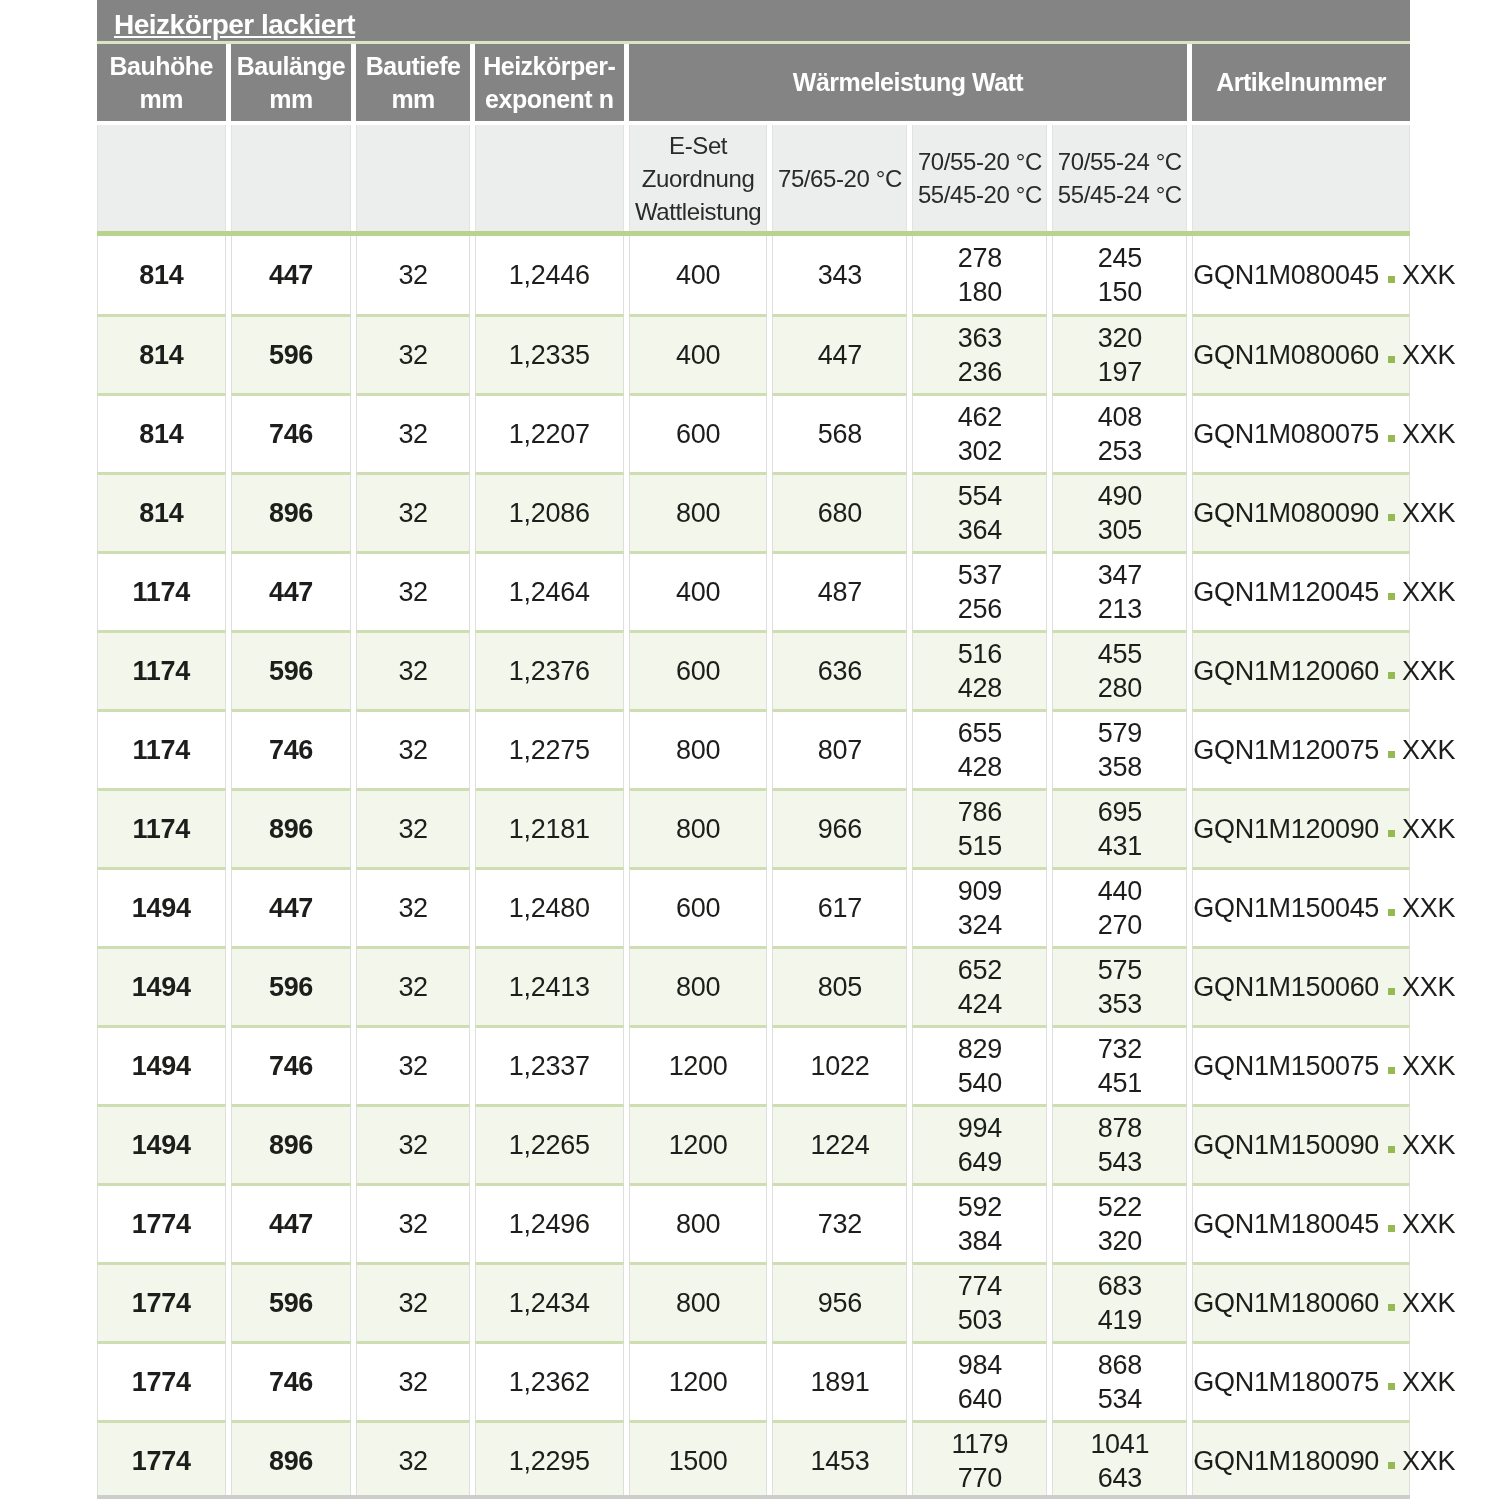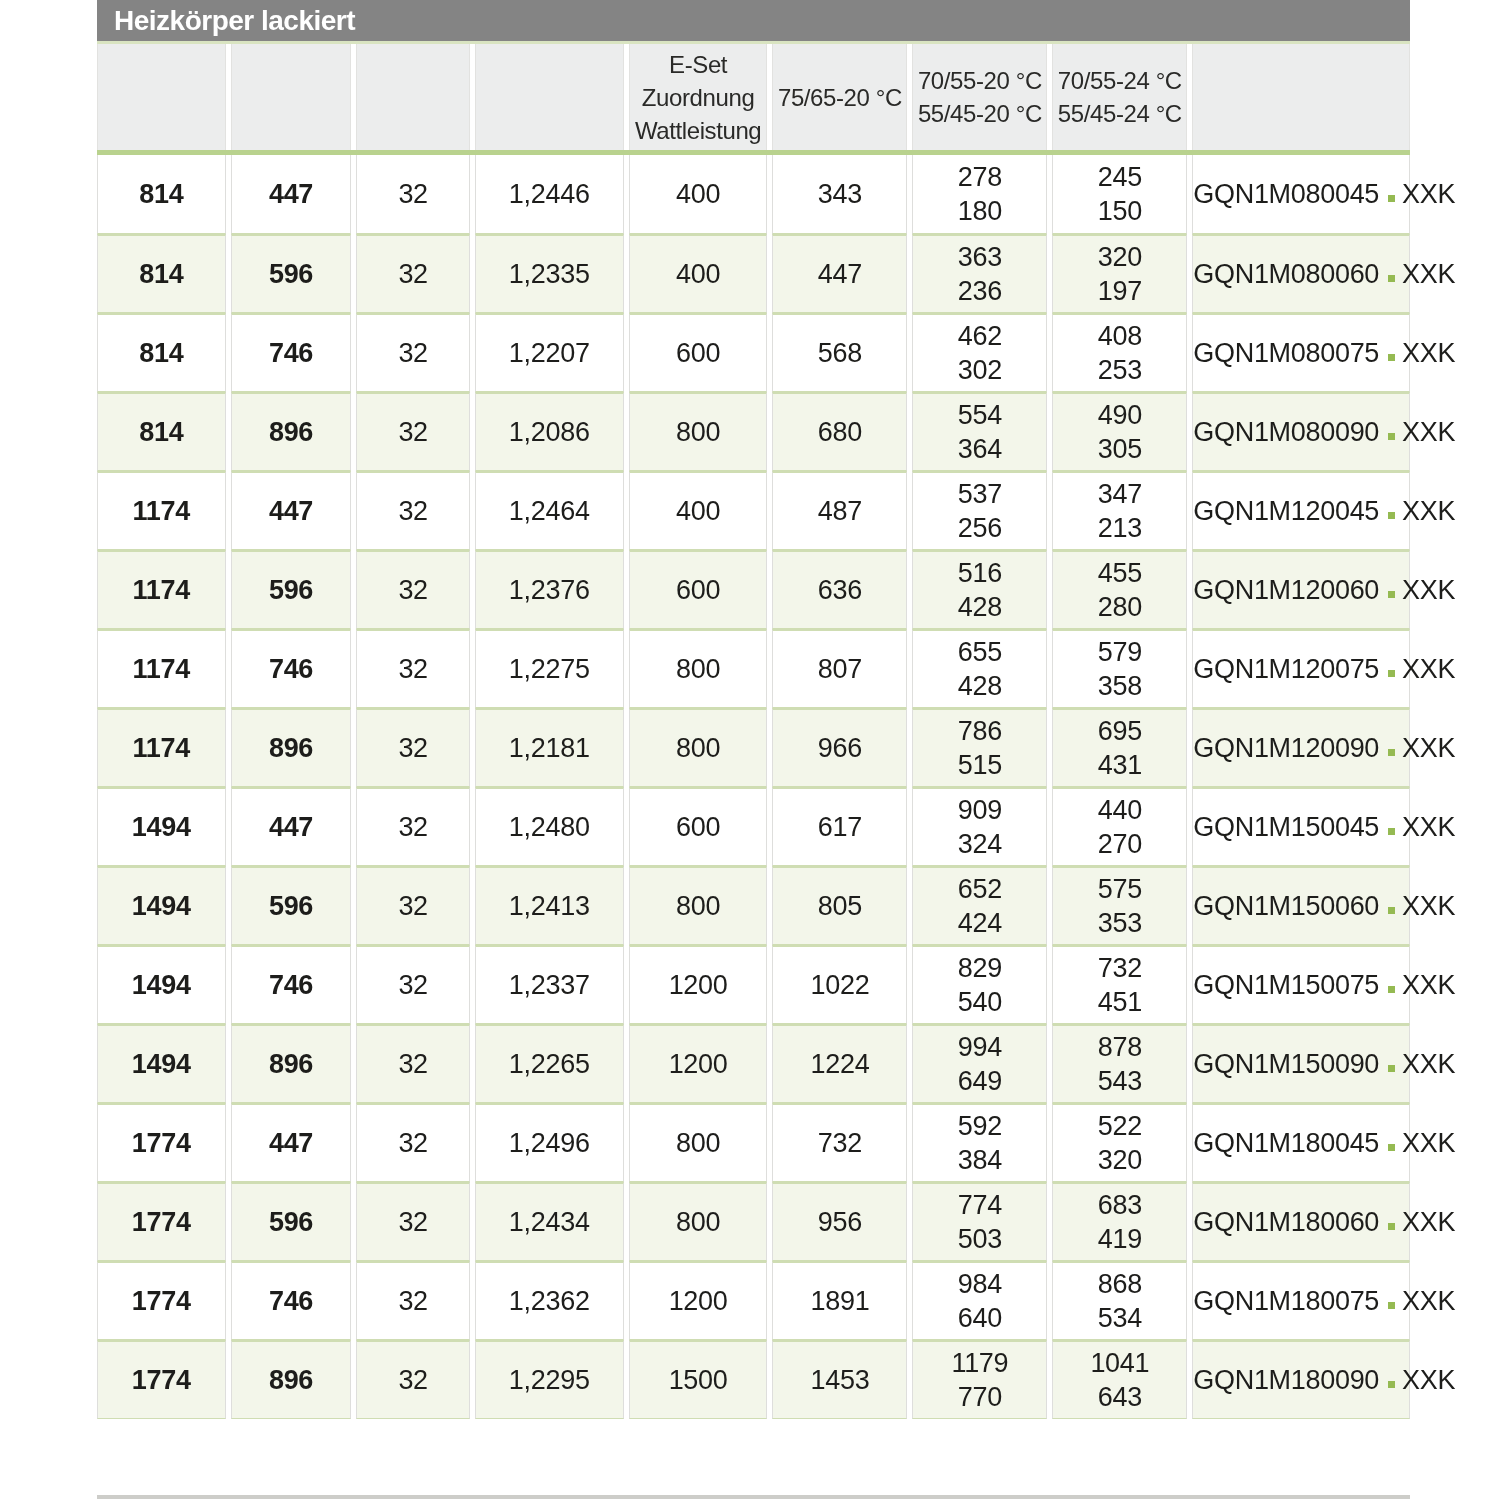--- a/index.html
+++ b/index.html
@@ -8,21 +8,21 @@
     font-family:"Liberation Sans", sans-serif;
     color:#1d1d1b;
     letter-spacing:-0.3px;
   }
   .page{position:relative;width:1499px;height:1499px;overflow:hidden;background:#ffffff;}
   .twrap{position:absolute;left:97px;top:0;width:1313px;}
 
   .title-bar{
     height:41px;background:#848484;color:#ffffff;
     font-size:28px;font-weight:bold;letter-spacing:-0.5px;
-    display:flex;align-items:center;padding-left:17px;box-sizing:border-box;
+    display:flex;align-items:flex-end;padding-left:17px;box-sizing:border-box;text-decoration:underline;
   }
   .title-underline{height:3px;background:#d9e4c1;}
 
   table{width:calc(100% + 10px);margin-left:-5px;border-spacing:5px 0;table-layout:fixed;border-collapse:separate;}
   td{padding:0;vertical-align:middle;text-align:center;}
 
   
   .htable .hrow td{
     background:#848484;color:#ffffff;font-weight:bold;
     font-size:25px;line-height:33px;letter-spacing:-0.5px;
@@ -73,20 +73,40 @@
           <col style="width:9.5%">
           <col style="width:8.9%">
         <col style="width:11.7%">
           <col style="width:10.9%">
           <col style="width:10.6%">
         <col style="width:10.6%">
           <col style="width:10.6%">
           <col style="width:17.1%">
       </colgroup>
       <tbody>
+          <tr class="hrow">
+        <td>
+          <div>Bauhöhe</div>
+          <div>mm</div>
+        </td>
+        <td>
+          <div>Baulänge</div>
+          <div>mm</div>
+        </td>
+        <td>
+          <div>Bautiefe</div>
+          <div>mm</div>
+        </td>
+        <td>
+          <div>Heizkörper-</div>
+          <div>exponent n</div>
+        </td>
+        <td colspan="4">Wärmeleistung Watt</td>
+        <td>Artikelnummer</td>
+      </tr>
       <tr class="srow">
         <td></td>
         <td></td>
         <td></td>
         <td></td>
         <td>
           <div>E-Set</div>
           <div>Zuordnung</div>
           <div>Wattleistung</div>
         </td>

